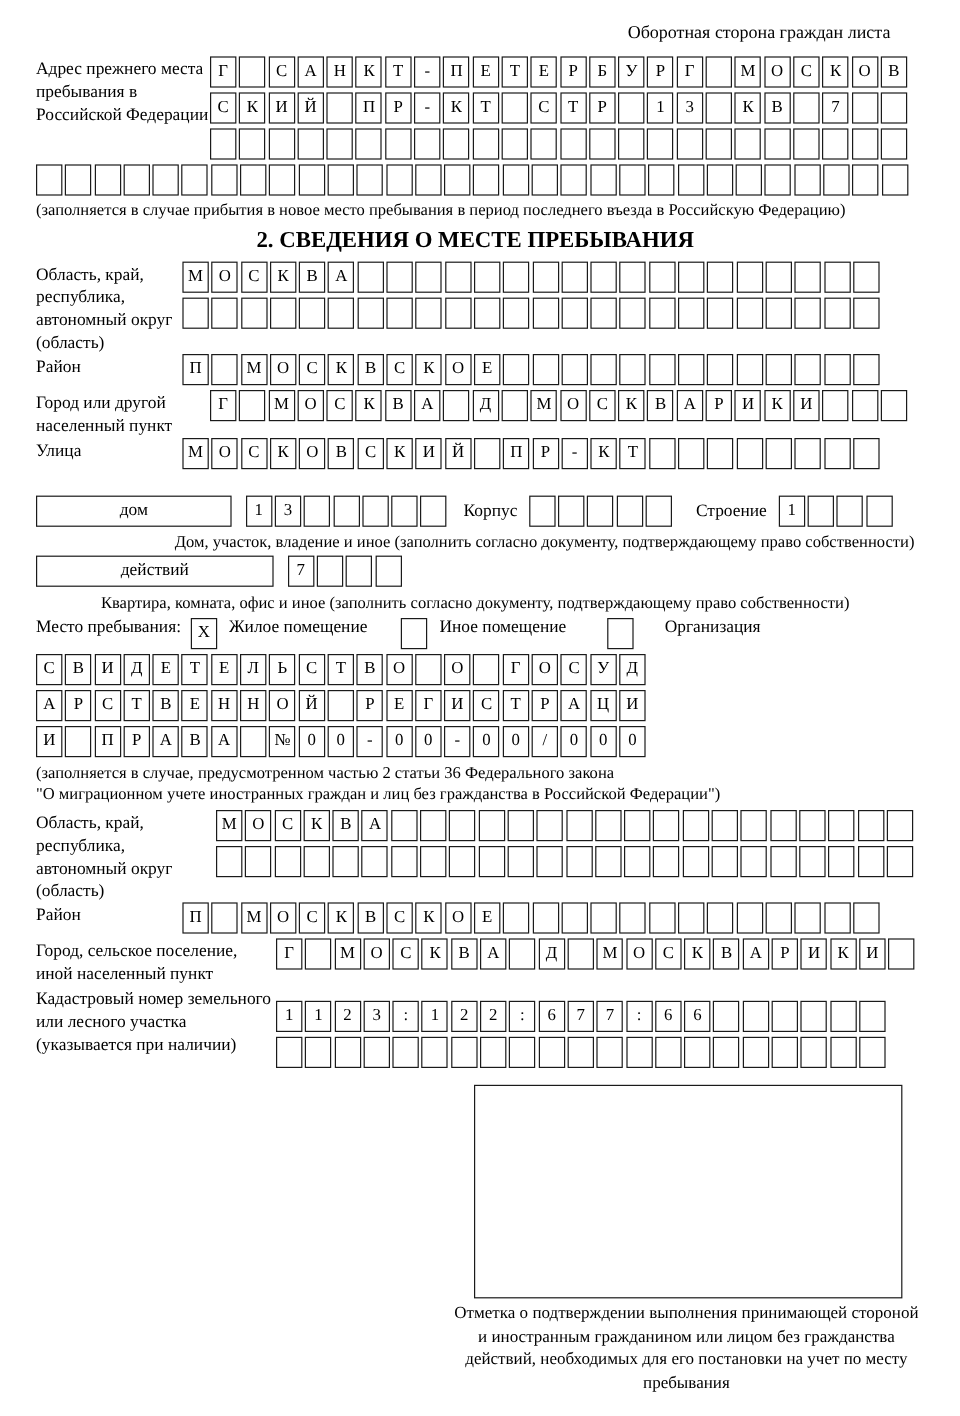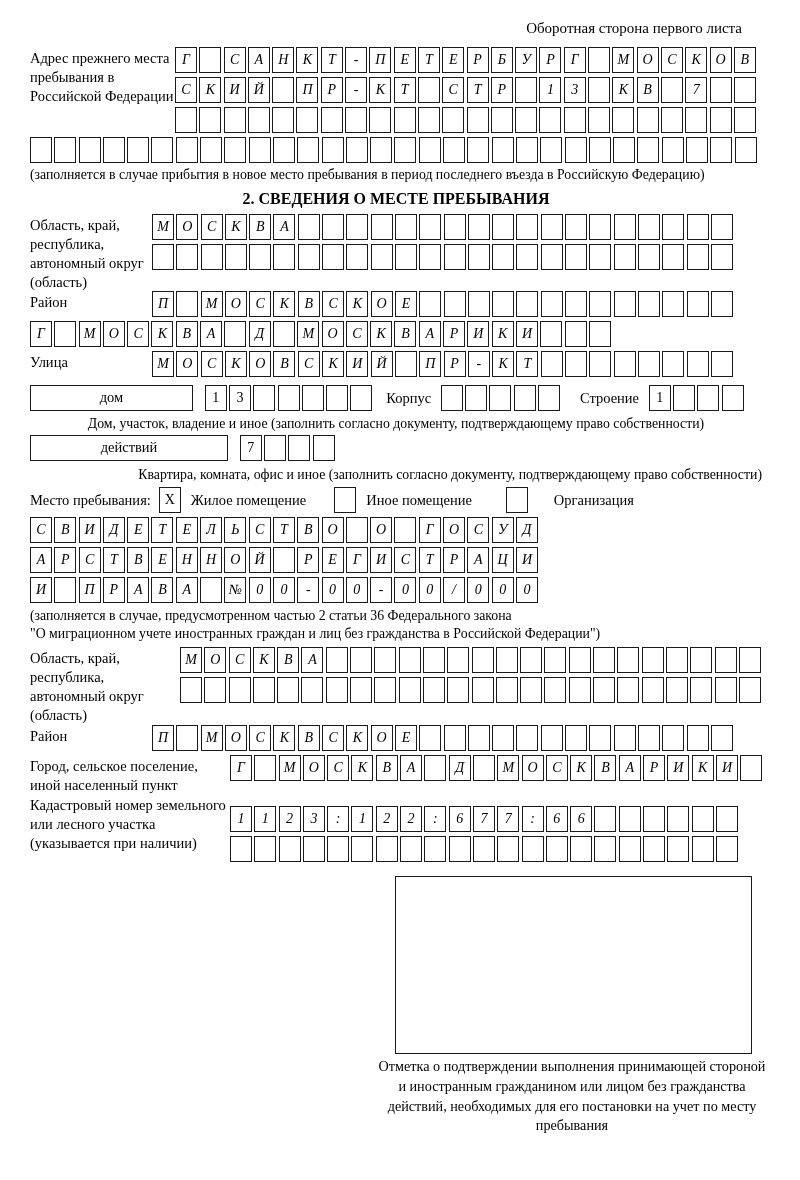--- a/index.html
+++ b/index.html
@@ -1,40 +1,40 @@
 <!DOCTYPE html>
 <html><head>
 <meta charset="utf-8">
 <style>
   html,body{margin:0;padding:0;background:#fff;color:#000;}
   body{width:800px;height:1180px;font-family:"Liberation Serif","DejaVu Serif",serif;font-size:14.5px;overflow:hidden;}
   .page{box-sizing:border-box;width:800px;padding:6px 38px 0 30px;}
   .hdr{ text-align:right; padding:14px 20px 10px 0; font-size:15px;}
   .field{display:flex;align-items:flex-start;}
   .flabel{flex:none;line-height:1.3;padding-top:2px;}
-  .fcol{flex:none;font-style:italic;}
+  .fcol{flex:none;}
   .boxrow{white-space:nowrap;height:26px;margin-bottom:4px;}
   .cell{display:inline-block;box-sizing:border-box;width:22px;height:26px;border:1.7px solid #1a1a1a;margin-right:2.3px;text-align:center;font-size:14px;line-height:23px;vertical-align:top;background:#fff;}
   .w145{width:145px;} .w122{width:122px;} .w150{width:150px;} .w200{width:200px;} .w217{width:217px;}
   .note{ font-size:13.8px;margin:1px 0 2px 0;}
-  .sect-title{text-align:center;font-weight:bold;font-size:16px;margin:7px 0 6px 0;}
+  .sect-title{text-align:center;font-weight:bold;font-size:19px;margin:7px 0 6px 0;}
   .namebox{box-sizing:border-box;border:1.7px solid #1a1a1a;height:26px;line-height:23px;text-align:center;display:inline-block;vertical-align:top;margin-right:8px;}
   .inline-lbl{display:inline-block;vertical-align:top;line-height:26px;margin-right:6px;}
-  .chkrow{display:flex;align-items:center;margin-top:4px;}
+  .chkrow{display:flex;align-items:flex-start;margin-top:4px;}
   .chkrow .cell{margin:0 10px 0 8px;}
   .stamp-box{box-sizing:border-box;width:357px;height:178px;border:1.9px solid #1a1a1a;margin-left:365px;margin-top:10px;}
   .stamp-note{width:392px;margin-left:346px;text-align:center;font-size:14.2px;line-height:1.38;margin-top:3px;}
-  .mb2{margin-bottom:2px;} .mt4{margin-top:4px;}
+  .mb2{margin-bottom:2px;} .mt4{margin-top:18px;}
 </style>
 </head>
 <body>
 
 <div class="page">
 
-  <div class="hdr">Оборотная сторона первого листа</div>
+  <div class="hdr">Оборотная сторона граждан листа</div>
 
   <div class="field">
     <div class="flabel w145">Адрес прежнего места пребывания в Российской Федерации</div>
     <div class="fcol">
       <div class="boxrow"><span class="cell">Г</span><span class="cell"></span><span class="cell">С</span><span class="cell">А</span><span class="cell">Н</span><span class="cell">К</span><span class="cell">Т</span><span class="cell">-</span><span class="cell">П</span><span class="cell">Е</span><span class="cell">Т</span><span class="cell">Е</span><span class="cell">Р</span><span class="cell">Б</span><span class="cell">У</span><span class="cell">Р</span><span class="cell">Г</span><span class="cell"></span><span class="cell">М</span><span class="cell">О</span><span class="cell">С</span><span class="cell">К</span><span class="cell">О</span><span class="cell">В</span></div>
       <div class="boxrow"><span class="cell">С</span><span class="cell">К</span><span class="cell">И</span><span class="cell">Й</span><span class="cell"></span><span class="cell">П</span><span class="cell">Р</span><span class="cell">-</span><span class="cell">К</span><span class="cell">Т</span><span class="cell"></span><span class="cell">С</span><span class="cell">Т</span><span class="cell">Р</span><span class="cell"></span><span class="cell">1</span><span class="cell">3</span><span class="cell"></span><span class="cell">К</span><span class="cell">В</span><span class="cell"></span><span class="cell">7</span><span class="cell"></span><span class="cell"></span></div>
       <div class="boxrow"><span class="cell"></span><span class="cell"></span><span class="cell"></span><span class="cell"></span><span class="cell"></span><span class="cell"></span><span class="cell"></span><span class="cell"></span><span class="cell"></span><span class="cell"></span><span class="cell"></span><span class="cell"></span><span class="cell"></span><span class="cell"></span><span class="cell"></span><span class="cell"></span><span class="cell"></span><span class="cell"></span><span class="cell"></span><span class="cell"></span><span class="cell"></span><span class="cell"></span><span class="cell"></span><span class="cell"></span></div>
     </div>
   </div>
   <div class="boxrow"><span class="cell"></span><span class="cell"></span><span class="cell"></span><span class="cell"></span><span class="cell"></span><span class="cell"></span><span class="cell"></span><span class="cell"></span><span class="cell"></span><span class="cell"></span><span class="cell"></span><span class="cell"></span><span class="cell"></span><span class="cell"></span><span class="cell"></span><span class="cell"></span><span class="cell"></span><span class="cell"></span><span class="cell"></span><span class="cell"></span><span class="cell"></span><span class="cell"></span><span class="cell"></span><span class="cell"></span><span class="cell"></span><span class="cell"></span><span class="cell"></span><span class="cell"></span><span class="cell"></span><span class="cell"></span></div>
@@ -51,47 +51,48 @@
   </div>
 
   <div class="field">
     <div class="flabel w122">Район</div>
     <div class="fcol">
         <div class="boxrow"><span class="cell">П</span><span class="cell"></span><span class="cell">М</span><span class="cell">О</span><span class="cell">С</span><span class="cell">К</span><span class="cell">В</span><span class="cell">С</span><span class="cell">К</span><span class="cell">О</span><span class="cell">Е</span><span class="cell"></span><span class="cell"></span><span class="cell"></span><span class="cell"></span><span class="cell"></span><span class="cell"></span><span class="cell"></span><span class="cell"></span><span class="cell"></span><span class="cell"></span><span class="cell"></span><span class="cell"></span><span class="cell"></span></div>
       </div>
   </div>
 
   <div class="field">
+    <div class="flabel w145">Город или другой населенный пункт</div>
     <div class="fcol">
         <div class="boxrow"><span class="cell">Г</span><span class="cell"></span><span class="cell">М</span><span class="cell">О</span><span class="cell">С</span><span class="cell">К</span><span class="cell">В</span><span class="cell">А</span><span class="cell"></span><span class="cell">Д</span><span class="cell"></span><span class="cell">М</span><span class="cell">О</span><span class="cell">С</span><span class="cell">К</span><span class="cell">В</span><span class="cell">А</span><span class="cell">Р</span><span class="cell">И</span><span class="cell">К</span><span class="cell">И</span><span class="cell"></span><span class="cell"></span><span class="cell"></span></div>
       </div>
   </div>
 
   <div class="field">
     <div class="flabel w122">Улица</div>
     <div class="fcol">
         <div class="boxrow"><span class="cell">М</span><span class="cell">О</span><span class="cell">С</span><span class="cell">К</span><span class="cell">О</span><span class="cell">В</span><span class="cell">С</span><span class="cell">К</span><span class="cell">И</span><span class="cell">Й</span><span class="cell"></span><span class="cell">П</span><span class="cell">Р</span><span class="cell">-</span><span class="cell">К</span><span class="cell">Т</span><span class="cell"></span><span class="cell"></span><span class="cell"></span><span class="cell"></span><span class="cell"></span><span class="cell"></span><span class="cell"></span><span class="cell"></span></div>
       </div>
   </div>
 
   <div class="mt4" style="white-space:nowrap;">
     <span class="namebox" style="width:163px;">дом</span>
     <span class="boxrow" style="display:inline-block;"><span class="cell">1</span><span class="cell">3</span><span class="cell"></span><span class="cell"></span><span class="cell"></span><span class="cell"></span><span class="cell"></span></span>
     <span class="inline-lbl" style="margin-left:8px;">Корпус</span>
     <span class="boxrow" style="display:inline-block;"><span class="cell"></span><span class="cell"></span><span class="cell"></span><span class="cell"></span><span class="cell"></span></span>
     <span class="inline-lbl" style="margin-left:14px;">Строение</span>
     <span class="boxrow" style="display:inline-block;"><span class="cell">1</span><span class="cell"></span><span class="cell"></span><span class="cell"></span></span>
   </div>
-  <div class="note" style="text-align:center;">Дом, участок, владение и иное (заполнить согласно документу, подтверждающему право собственности)</div>
+  <div class="note" style="text-align:right;">Дом, участок, владение и иное (заполнить согласно документу, подтверждающему право собственности)</div>
 
   <div class="mb2" style="white-space:nowrap;margin-top:3px;">
     <span class="namebox" style="width:198px;">действий</span>
     <span class="boxrow" style="display:inline-block;"><span class="cell">7</span><span class="cell"></span><span class="cell"></span><span class="cell"></span></span>
   </div>
-  <div class="note" style="text-align:right;">Квартира, комната, офис и иное (заполнить согласно документу, подтверждающему право собственности)</div>
+  <div class="note" style="text-align:center;">Квартира, комната, офис и иное (заполнить согласно документу, подтверждающему право собственности)</div>
 
   <div class="chkrow">
     <span>Место пребывания:</span>
     <span class="cell">X</span>
     <span>Жилое помещение</span>
     <span class="cell" style="margin-left:28px;"></span>
     <span>Иное помещение</span>
     <span class="cell" style="margin-left:34px;margin-right:26px;"></span>
     <span>Организация</span>
   </div>

